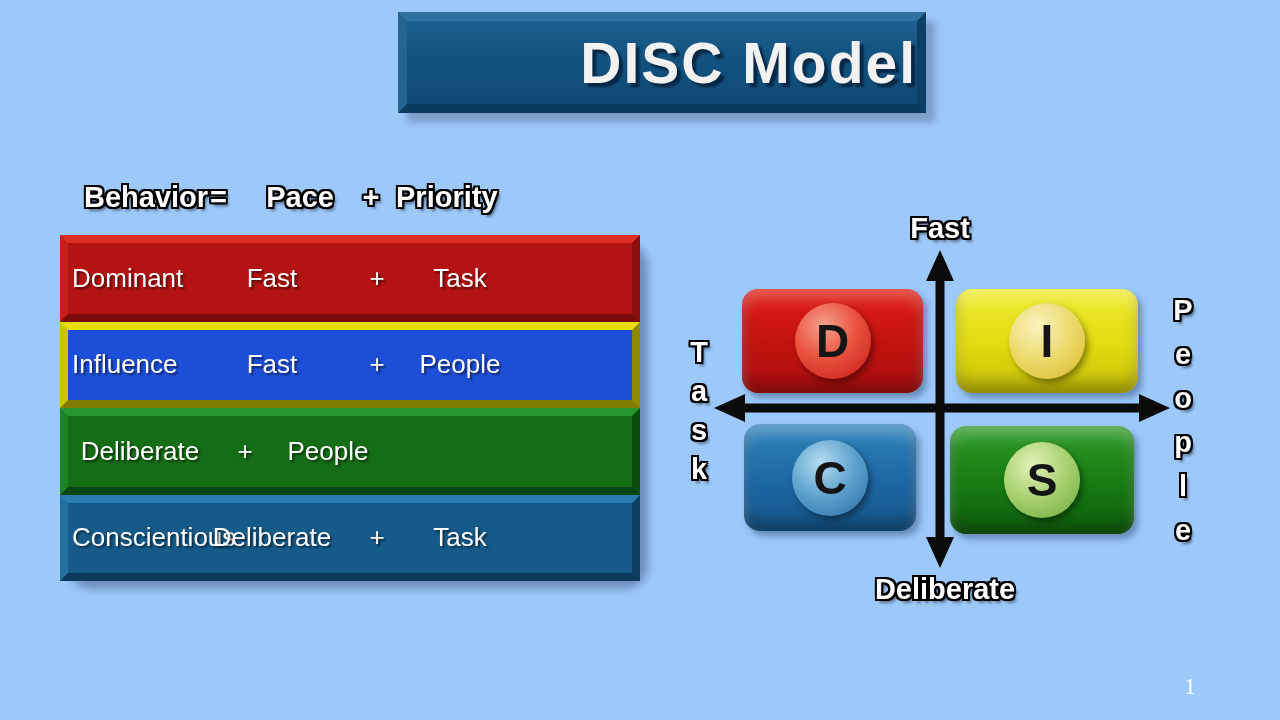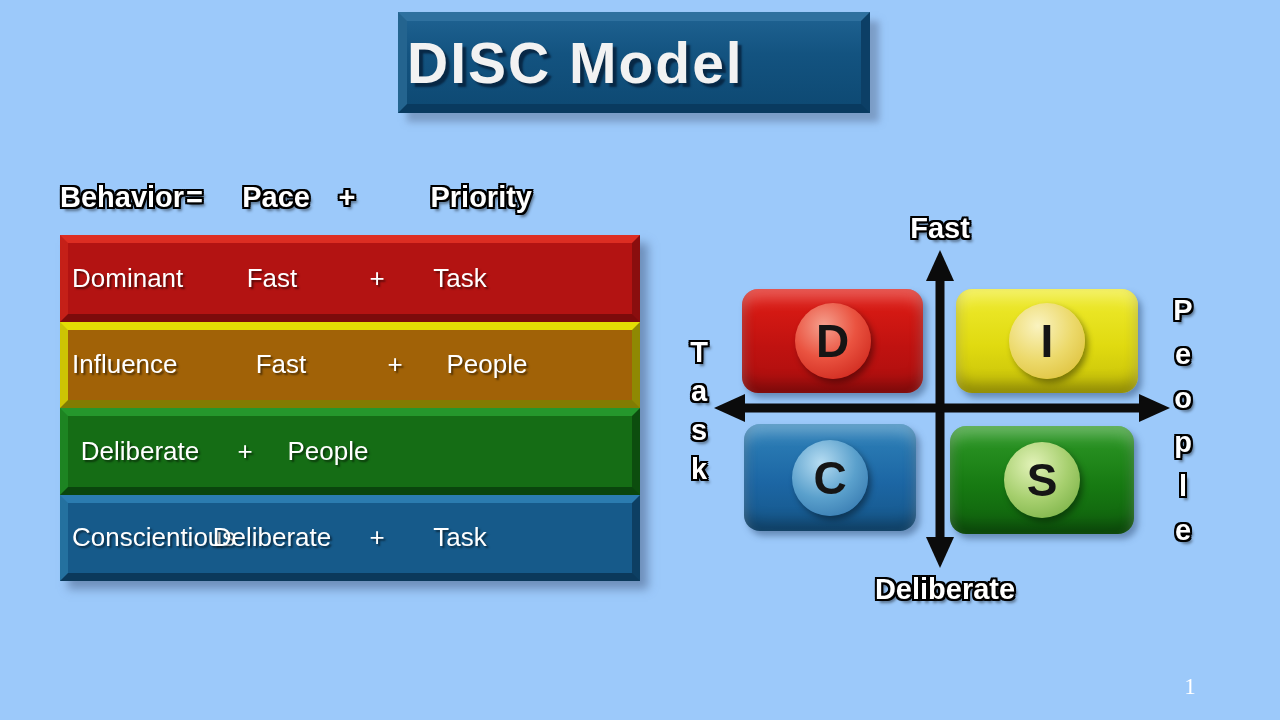--- a/index.html
+++ b/index.html
@@ -6,66 +6,67 @@
   html,body { width:1280px; height:720px; }
   body {
     position:relative;
     background:#9cc9fa;
     font-family:"Liberation Sans", sans-serif;
     overflow:hidden;
   }
 
   
   .banner {
-    position:absolute; left:398px; top:12px; width:472px; height:101px;
+    position:absolute; left:398px; top:12px; width:528px; height:101px;
     background:linear-gradient(180deg,#1d608f 0%, #135380 40%, #0e4a74 100%);
     border:9px solid;
     border-color:#2f719f #0c3f66 #093a5f #24648f;
     box-shadow:9px 9px 7px rgba(96,120,156,0.55);
-    display:flex; align-items:center; justify-content:flex-start;
+    display:flex; align-items:center; justify-content:flex-end;
   }
   .banner h1 {
     font-size:57px; font-weight:bold; letter-spacing:2px; color:#f2f2f2;
     text-shadow:4px 4px 2px rgba(7,38,66,0.95);
     white-space:nowrap;
   }
 
   
   .outline-text {
     color:#fff; font-weight:bold;
     text-shadow:
       -2px -2px 0 #000, 2px -2px 0 #000, -2px 2px 0 #000, 2px 2px 0 #000,
       -2px 0 0 #000, 2px 0 0 #000, 0 -2px 0 #000, 0 2px 0 #000,
       3px 4px 3px rgba(0,0,0,0.45);
     white-space:nowrap;
   }
 
   
-  .equation { position:absolute; left:60px; top:181px; width:480px; height:36px; font-size:29px; }
+  .equation { position:absolute; left:84px; top:181px; width:480px; height:36px; font-size:29px; }
   .equation span { position:absolute; top:0; }
   .eq-behavior { left:0; }
   .eq-equals   { left:126px; }
   .eq-pace     { left:150px; width:100px; text-align:right; }
   .eq-plus     { left:267px; width:40px;  text-align:center; }
-  .eq-priority { left:312px; width:160px; text-align:right; }
+  .eq-priority { left:312px; width:160px; text-align:left; }
 
   
   .disc-table {
     position:absolute; left:60px; top:235px; width:580px; height:346px;
     display:flex; flex-direction:column;
     box-shadow:8px 8px 9px rgba(80,105,145,0.6);
+    border-radius:23px;
   }
   .disc-row {
     flex:1; display:flex; align-items:center;
     border:8px solid; color:#fff; font-size:26px;
     text-shadow:2px 2px 2px rgba(0,0,0,0.5);
     white-space:nowrap;
   }
   .row-dominant      { background:#b31312; border-color:#dd2d22 #8a0e0e #7c0b0b #c52018; }
-  .row-influence     { background:#a16207; border-color:#e4dd04 #8f8903 #827c02 #cdc404;gap:9px; }
+  .row-influence     { background:#1d4ed8; border-color:#e4dd04 #8f8903 #827c02 #cdc404; }
   .row-steady        { background:#156d15; border-color:#25972c #0c4d0e #0a450d #1d8422; }
   .row-conscientious { background:#165a8a; border-color:#2b7cb0 #0d3f63 #0b395b #24719f; }
   .cell-name     { width:132px; padding-left:4px; flex-shrink:0; overflow:visible; }
   .cell-pace     { width:144px; text-align:center; flex-shrink:0; }
   .cell-plus     { width:66px;  text-align:center; flex-shrink:0; }
   .cell-priority { width:100px; text-align:center; flex-shrink:0; }
 
   
   .axes-svg { position:absolute; left:670px; top:200px; width:520px; height:410px; }
 

